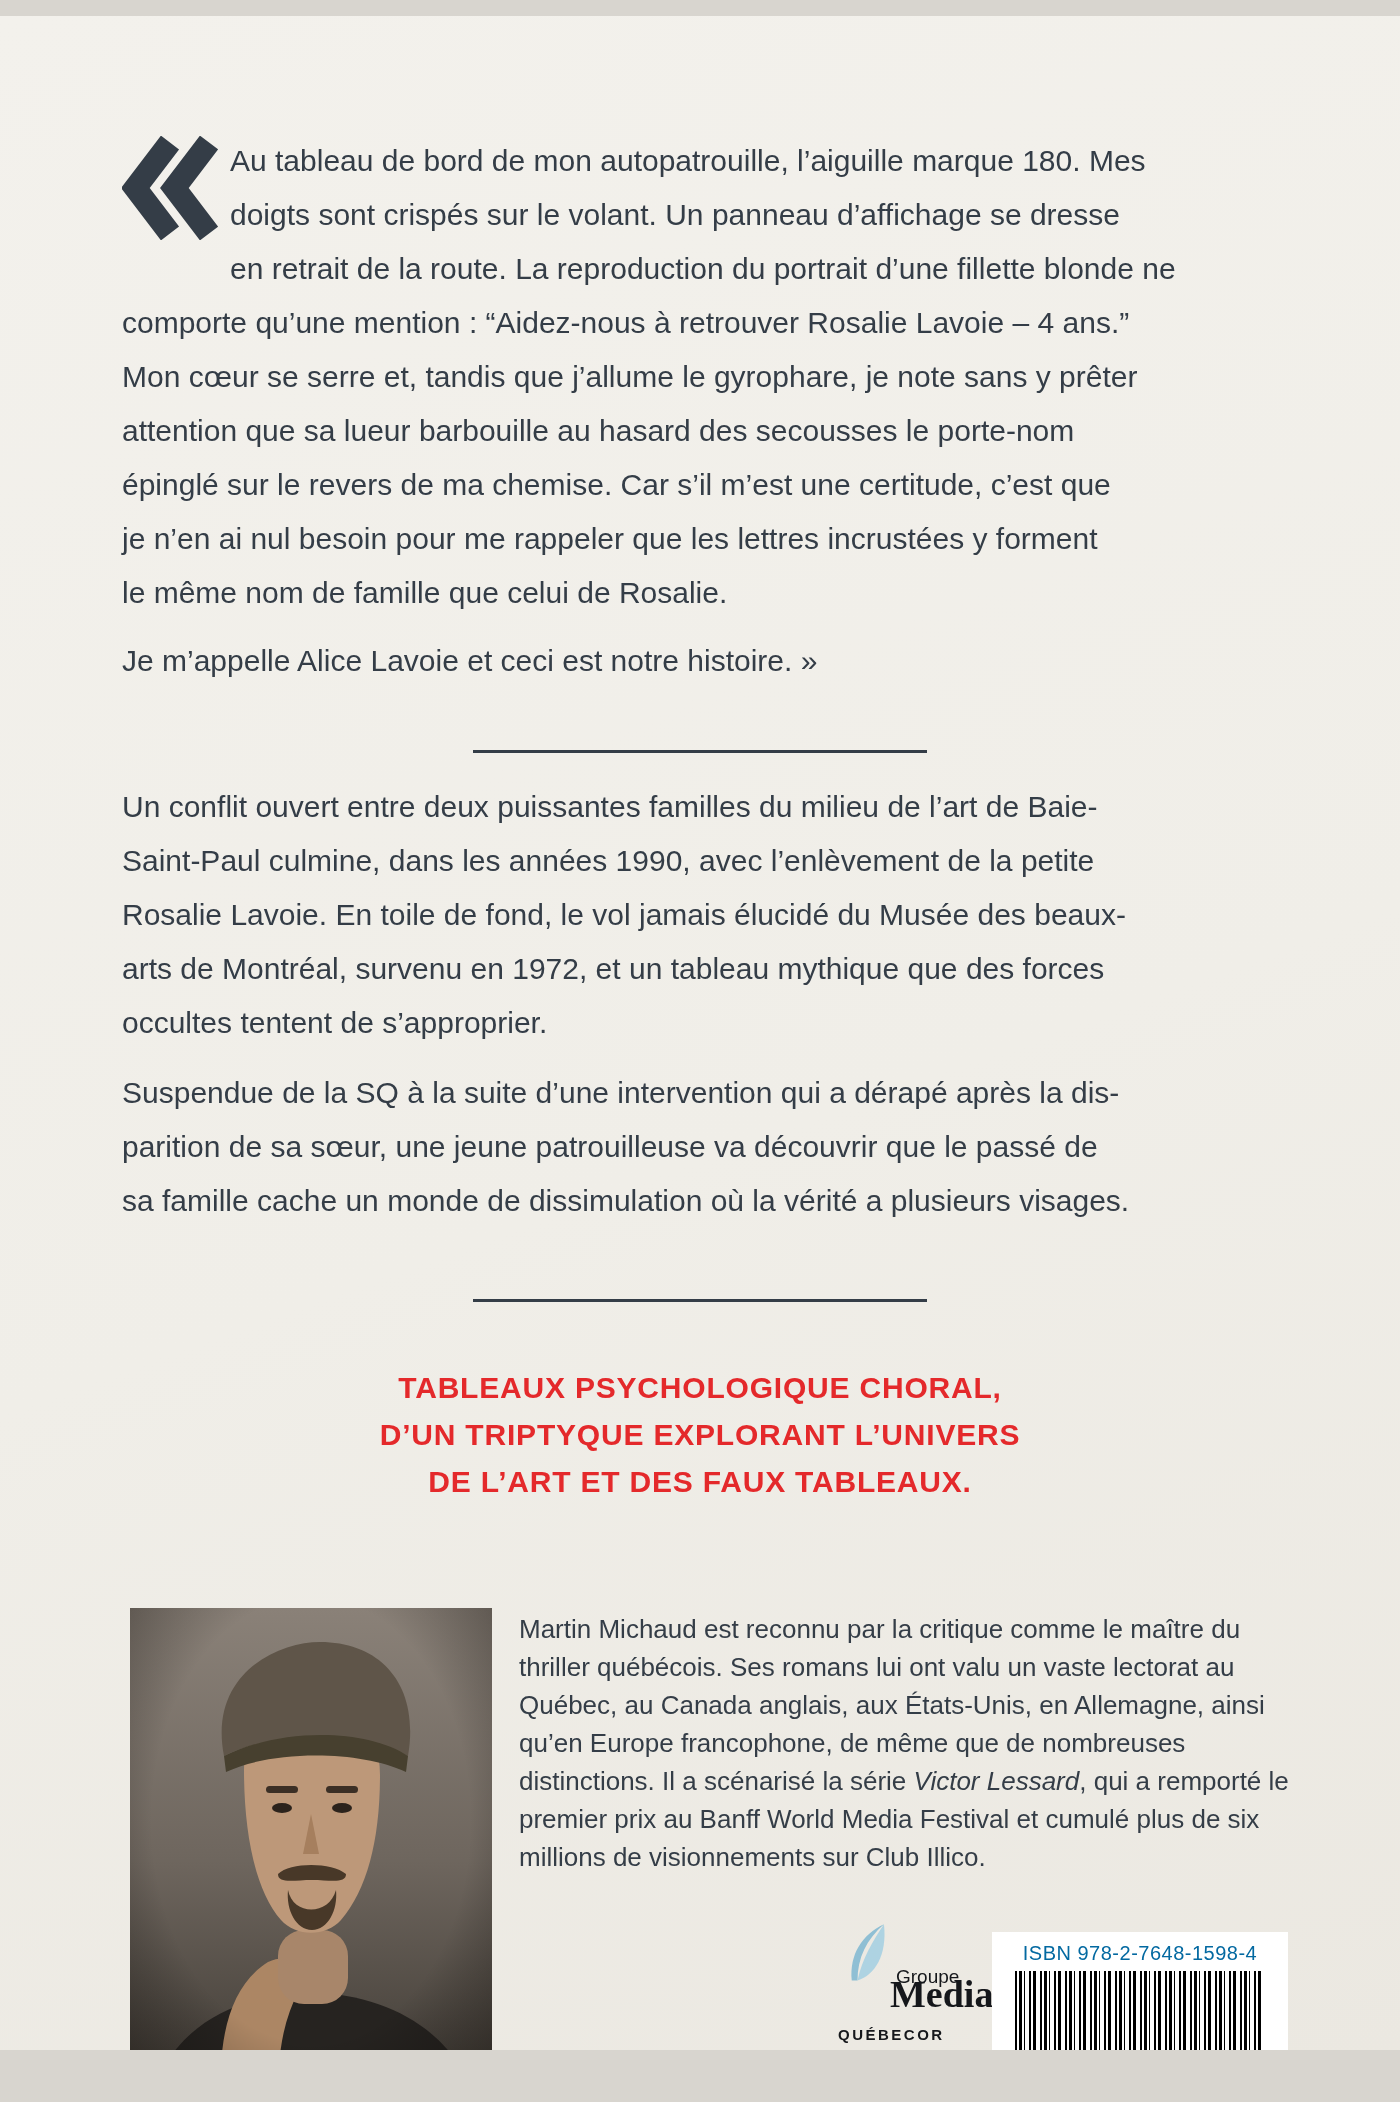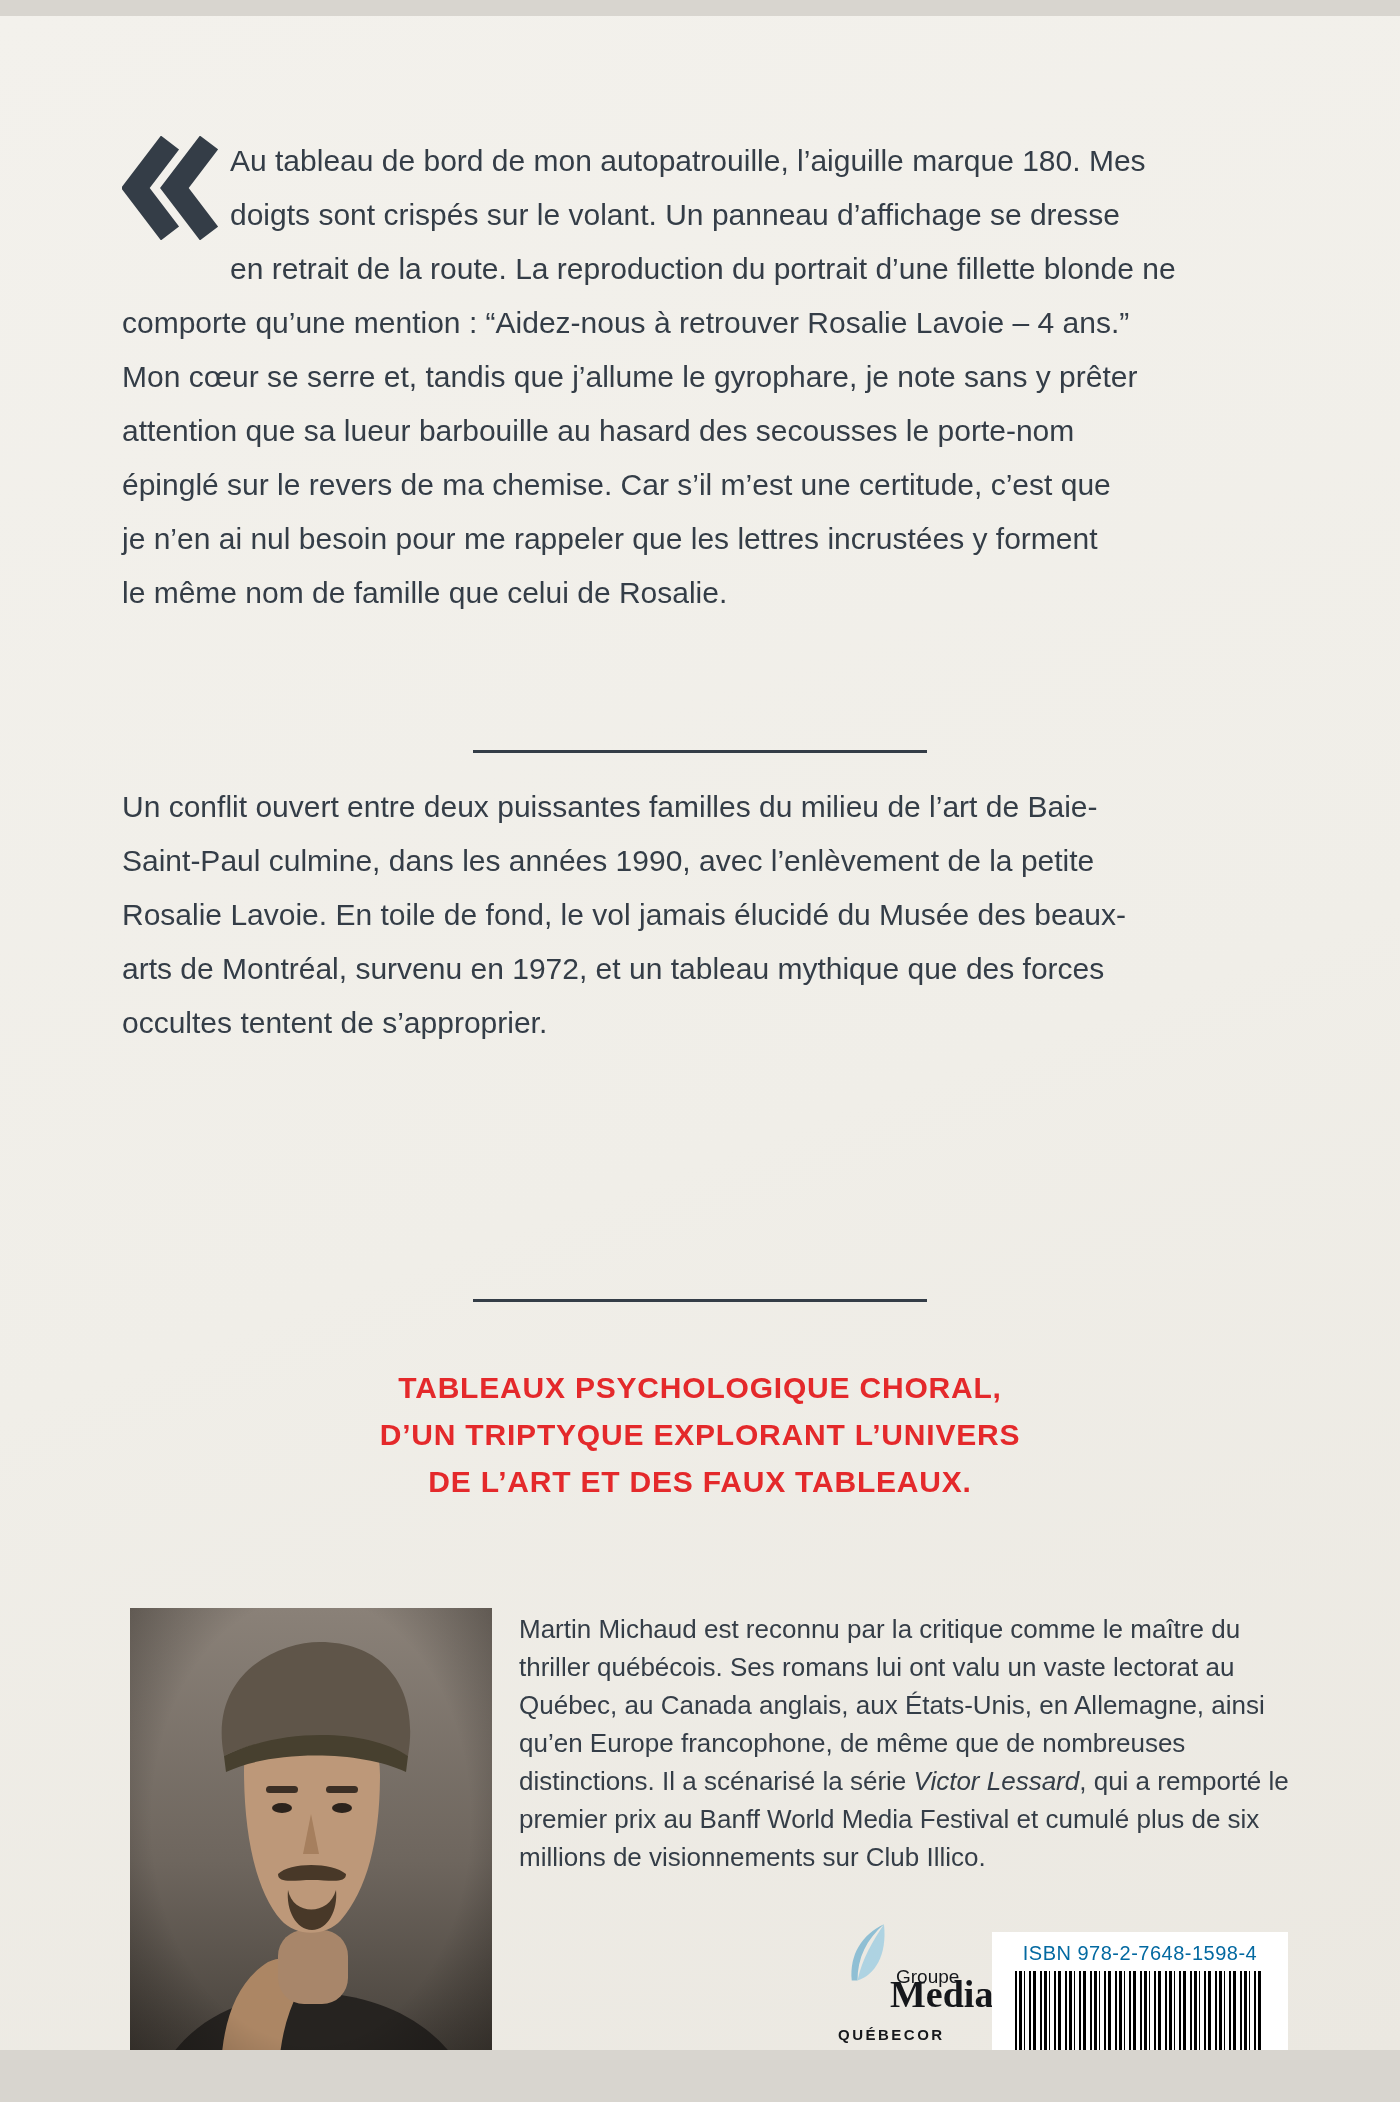--- a/index.html
+++ b/index.html
@@ -112,30 +112,34 @@
     </span>
     <div class="quote-text">Au tableau de bord de mon autopatrouille, l’aiguille marque 180. Mes
 doigts sont crispés sur le volant. Un panneau d’affichage se dresse
 en retrait de la route. La reproduction du portrait d’une fillette blonde ne
 comporte qu’une mention : “Aidez-nous à retrouver Rosalie Lavoie – 4 ans.”
 Mon cœur se serre et, tandis que j’allume le gyrophare, je note sans y prêter
 attention que sa lueur barbouille au hasard des secousses le porte-nom
 épinglé sur le revers de ma chemise. Car s’il m’est une certitude, c’est que
 je n’en ai nul besoin pour me rappeler que les lettres incrustées y forment
 le même nom de famille que celui de Rosalie.</div>
+    <div class="quote-closing">Je m’appelle Alice Lavoie et ceci est notre histoire. »</div>
   </div>
 
   <div class="divider divider-1"></div>
 
   <div class="synopsis">
     <div class="synopsis-p">Un conflit ouvert entre deux puissantes familles du milieu de l’art de Baie-
 Saint-Paul culmine, dans les années 1990, avec l’enlèvement de la petite
 Rosalie Lavoie. En toile de fond, le vol jamais élucidé du Musée des beaux-
 arts de Montréal, survenu en 1972, et un tableau mythique que des forces
 occultes tentent de s’approprier.</div>
+    <div class="synopsis-p">Suspendue de la SQ à la suite d’une intervention qui a dérapé après la dis-
+parition de sa sœur, une jeune patrouilleuse va découvrir que le passé de
+sa famille cache un monde de dissimulation où la vérité a plusieurs visages.</div>
   </div>
 
   <div class="divider divider-2"></div>
 
   <div class="tagline">
     <div>TABLEAUX PSYCHOLOGIQUE CHORAL,</div>
     <div>D’UN TRIPTYQUE EXPLORANT L’UNIVERS</div>
     <div>DE L’ART ET DES FAUX TABLEAUX.</div>
   </div>
 

